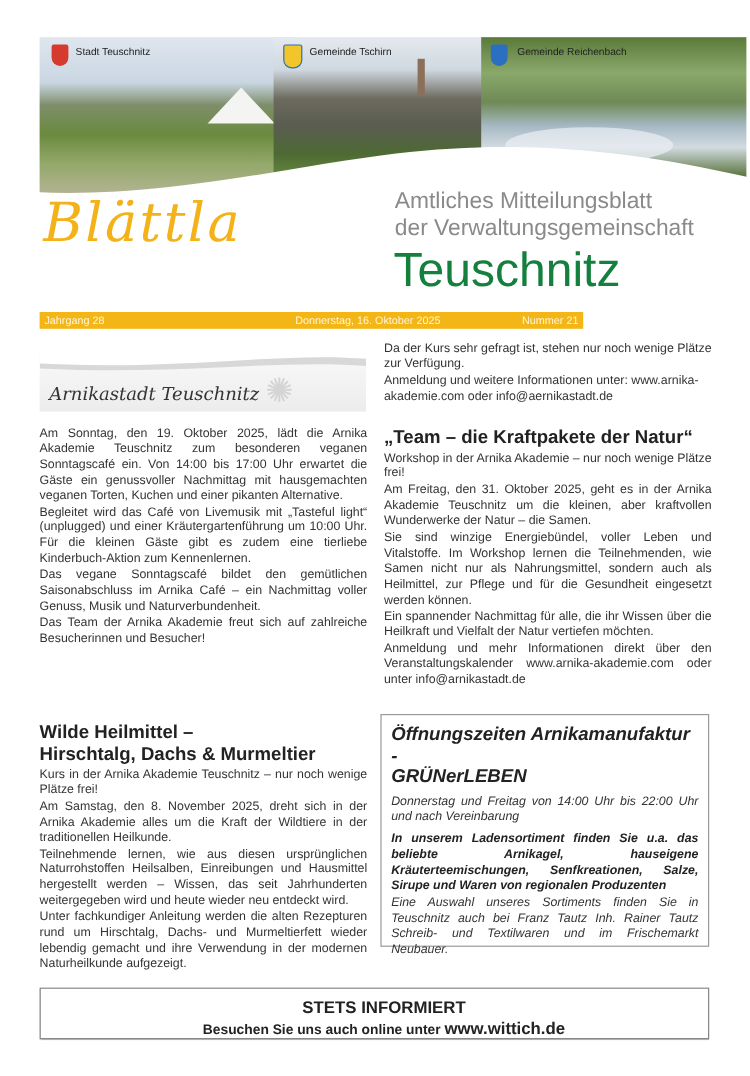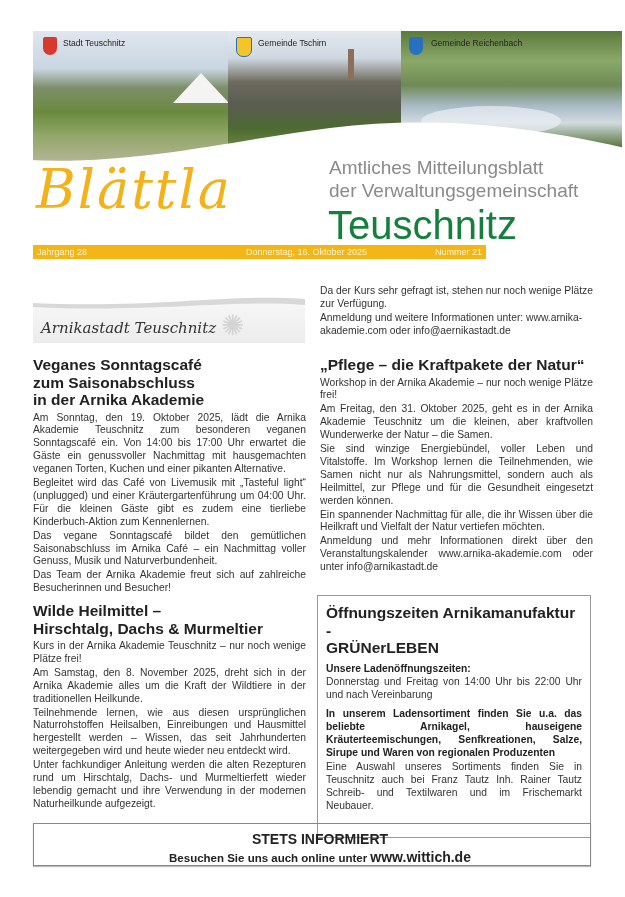--- a/index.html
+++ b/index.html
@@ -8,37 +8,37 @@
   .photo { position:absolute; top:0; height:135px; overflow:hidden; }
   .p1 { left:0; width:216px; background:linear-gradient(180deg,#dfe6ee 0%,#c9d6e2 28%,#7e8e6a 42%,#6a8a3e 60%,#93a86a 78%,#b9b69a 100%); }
   .p2 { left:195px; width:204px; background:linear-gradient(180deg,#e4e9ef 0%,#cfd8e0 20%,#6d6a5e 38%,#5a5c50 55%,#4d6a33 72%,#7ea24a 100%); }
   .p3 { left:368px; width:190px; background:linear-gradient(180deg,#5a7a3a 0%,#8aa86a 22%,#6f8a55 40%,#a7b9c4 55%,#d2dbe0 68%,#5f7a45 85%,#3f5a2a 100%);padding-left:31px; }
   .tent { position:absolute; left:140px; top:42px; width:0; height:0; border-left:28px solid transparent; border-right:28px solid transparent; border-bottom:30px solid #f4f4f2; }
   .church { position:absolute; left:120px; top:18px; width:6px; height:30px; background:#8a6f5a; }
   .pond-refl { position:absolute; left:20px; top:75px; width:140px; height:30px; background:rgba(235,240,245,0.7); border-radius:50%; }
   .wave { position:absolute; left:0; top:100px; width:625px; height:70px; }
   .crest { position:absolute; top:6px; width:14px; height:18px; border-radius:2px 2px 7px 7px; }
   .crest-label { position:absolute; top:7px; font-size:8.5px; color:#222; white-space:nowrap; }
-  .brand { position:absolute; left:36px; top:163px; font-family:"DejaVu Serif", serif; font-style:italic; font-size:54px; color:#f3b21a; letter-spacing:2px; line-height:1; }
+  .brand { position:absolute; left:36px; top:163px; font-family:"DejaVu Serif", serif; font-style:italic; font-size:45px; color:#f3b21a; letter-spacing:2px; line-height:1; }
   .sub1, .sub2 { position:absolute; left:329px; font-size:19px; color:#8a8a8a; line-height:1; }
   .sub1 { top:158px; }
   .sub2 { top:181px; }
   .sub3 { position:absolute; left:328px; top:205px; font-size:40px; color:#15803d; line-height:1; }
-  .bar { position:absolute; left:33px; top:245px; width:453px; height:14px; background:#f4b616; font-size:9px; color:#fff6d8; }
+  .bar { position:absolute; left:33px; top:260px; width:453px; height:14px; background:#f4b616; font-size:9px; color:#fff6d8; }
   .bar span { position:absolute; top:2px; }
   .banner { position:absolute; left:33px; top:291px; width:272px; height:52px; background:linear-gradient(180deg,#fafafa,#ececec); overflow:hidden; }
   .banner-wave { position:absolute; left:0; top:0; width:272px; height:25px; }
   .banner-text { position:absolute; left:8px; top:28px; font-family:"DejaVu Serif", serif; font-style:italic; font-size:15px; color:#333;text-align:right; }
   .banner-flower { position:absolute; left:188px; top:18px; font-size:28px; color:#d4d4d4; }
   .col { position:absolute; width:273px; font-size:10.3px; line-height:12.9px; color:#333; }
   .col p { margin:0 0 1px 0; text-align:justify; }
   .h { font-weight:bold; font-size:15.5px; line-height:17.5px; color:#222; margin:0 0 3px 0; }
   .left { left:33px; }
   .right { left:320px; }
-  .box { position:absolute; left:317px; top:595px; width:274px; height:243px; border:1px solid #9a9a9a; box-sizing:border-box; padding:8px 8px; font-size:10.3px; line-height:12.9px; color:#333; }
+  .box { position:absolute; left:317px; top:595px; width:274px; height:194px; border:1px solid #9a9a9a; box-sizing:border-box; padding:8px 8px; font-size:10.3px; line-height:12.9px; color:#333;font-style:italic; }
   .box p { margin:0 0 1px 0; text-align:justify; }
   .box .bh { font-weight:bold; font-size:15.5px; line-height:17.5px; color:#222; margin-bottom:6px; }
   .box .b { font-weight:bold; color:#222; }
   .footer { position:absolute; left:33px; top:823px; width:558px; height:43px; border:1px solid #888; box-sizing:border-box; box-shadow:0 1px 1px #bbb; text-align:center;padding-left:16px; }
   .f1 { font-weight:bold; font-size:14px; color:#222; margin-top:7px; }
   .f2 { font-weight:bold; font-size:11.5px; color:#222; margin-top:2px; }
   .f2 .url { font-size:14px; }
 </style>
 </head>
 <body>
@@ -79,27 +79,22 @@
 <div class="banner">
   <svg class="banner-wave" viewBox="0 0 272 25" preserveAspectRatio="none">
     <path d="M0,0 L272,0 L272,8 C200,2 120,18 0,12 Z" fill="#ffffff"></path>
     <path d="M0,12 C120,18 200,2 272,8 L272,14 C200,8 120,22 0,16 Z" fill="#d8d8d8"></path>
   </svg>
   <span class="banner-text">Arnikastadt Teuschnitz</span>
   <span class="banner-flower">✺</span>
 </div>
 
 <div class="col left" style="top:356px;">
-  <div class="h">
-    <div>Veganes Sonntagscafé</div>
-    <div>zum Saisonabschluss</div>
-    <div>in der Arnika Akademie</div>
-  </div>
   <p>Am Sonntag, den 19. Oktober 2025, lädt die Arnika Akademie Teuschnitz zum besonderen veganen Sonntagscafé ein. Von 14:00 bis 17:00 Uhr erwartet die Gäste ein genussvoller Nachmittag mit hausgemachten veganen Torten, Kuchen und einer pikanten Alternative.</p>
-  <p>Begleitet wird das Café von Livemusik mit „Tasteful light“ (unplugged) und einer Kräutergartenführung um 04:00 Uhr. Für die kleinen Gäste gibt es zudem eine tierliebe Kinderbuch-Aktion zum Kennenlernen.</p>
+  <p>Begleitet wird das Café von Livemusik mit „Tasteful light“ (unplugged) und einer Kräutergartenführung um 10:00 Uhr. Für die kleinen Gäste gibt es zudem eine tierliebe Kinderbuch-Aktion zum Kennenlernen.</p>
   <p>Das vegane Sonntagscafé bildet den gemütlichen Saisonabschluss im Arnika Café – ein Nachmittag voller Genuss, Musik und Naturverbundenheit.</p>
   <p>Das Team der Arnika Akademie freut sich auf zahlreiche Besucherinnen und Besucher!</p>
 </div>
 
 <div class="col left" style="top:602px;">
   <div class="h">
     <div>Wilde Heilmittel –</div>
     <div>Hirschtalg, Dachs &amp; Murmeltier</div>
   </div>
   <p>Kurs in der Arnika Akademie Teuschnitz – nur noch wenige Plätze frei!</p>
@@ -107,34 +102,33 @@
   <p>Teilnehmende lernen, wie aus diesen ursprünglichen Naturrohstoffen Heilsalben, Einreibungen und Hausmittel hergestellt werden – Wissen, das seit Jahrhunderten weitergegeben wird und heute wieder neu entdeckt wird.</p>
   <p>Unter fachkundiger Anleitung werden die alten Rezepturen rund um Hirschtalg, Dachs- und Murmeltierfett wieder lebendig gemacht und ihre Verwendung in der modernen Naturheilkunde aufgezeigt.</p>
 </div>
 
 <div class="col right" style="top:285px;">
   <p>Da der Kurs sehr gefragt ist, stehen nur noch wenige Plätze zur Verfügung.</p>
   <p style="text-align:left;">Anmeldung und weitere Informationen unter: www.arnika-akademie.com oder info@aernikastadt.de</p>
 </div>
 
 <div class="col right" style="top:356px;">
-  <div class="h">„Pflege – die Kraftpakete der Natur“</div>
+  <div class="h">„Team – die Kraftpakete der Natur“</div>
   <p>Workshop in der Arnika Akademie – nur noch wenige Plätze frei!</p>
   <p>Am Freitag, den 31. Oktober 2025, geht es in der Arnika Akademie Teuschnitz um die kleinen, aber kraftvollen Wunderwerke der Natur – die Samen.</p>
   <p>Sie sind winzige Energiebündel, voller Leben und Vitalstoffe. Im Workshop lernen die Teilnehmenden, wie Samen nicht nur als Nahrungsmittel, sondern auch als Heilmittel, zur Pflege und für die Gesundheit eingesetzt werden können.</p>
   <p>Ein spannender Nachmittag für alle, die ihr Wissen über die Heilkraft und Vielfalt der Natur vertiefen möchten.</p>
   <p>Anmeldung und mehr Informationen direkt über den Veranstaltungskalender www.arnika-akademie.com oder unter info@arnikastadt.de</p>
 </div>
 
 <div class="box">
   <div class="bh">
     <div>Öffnungszeiten Arnikamanufaktur -</div>
     <div>GRÜNerLEBEN</div>
   </div>
-  <p class="b">Unsere Ladenöffnungszeiten:</p>
   <p style="margin-bottom:6px;">Donnerstag und Freitag von 14:00 Uhr bis 22:00 Uhr und nach Vereinbarung</p>
   <p class="b">In unserem Ladensortiment finden Sie u.a. das beliebte Arnikagel, hauseigene Kräuterteemischungen, Senfkreationen, Salze, Sirupe und Waren von regionalen Produzenten</p>
   <p>Eine Auswahl unseres Sortiments finden Sie in Teuschnitz auch bei Franz Tautz Inh. Rainer Tautz Schreib- und Textilwaren und im Frischemarkt Neubauer.</p>
 </div>
 
 <div class="footer">
   <div class="f1">STETS INFORMIERT</div>
   <div class="f2"><span>Besuchen Sie uns auch online unter </span><span class="url">www.wittich.de</span></div>
 </div>
 

